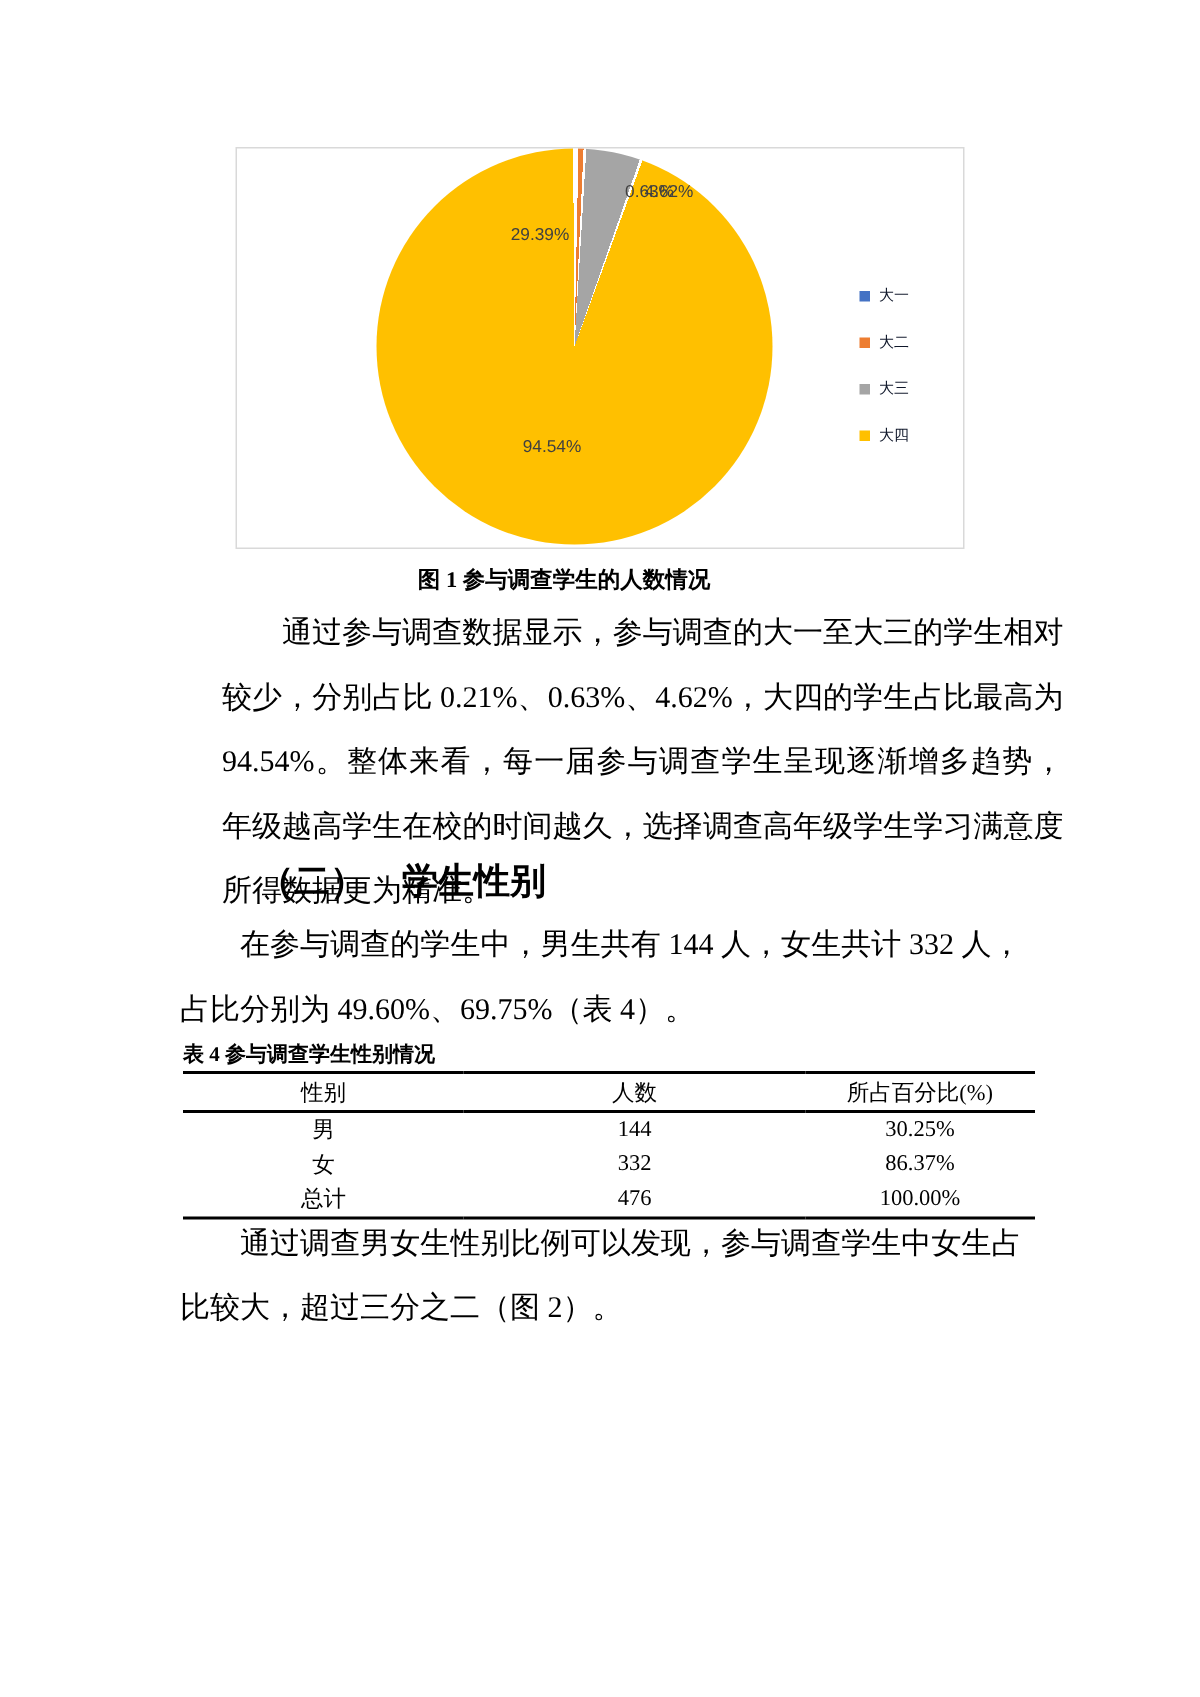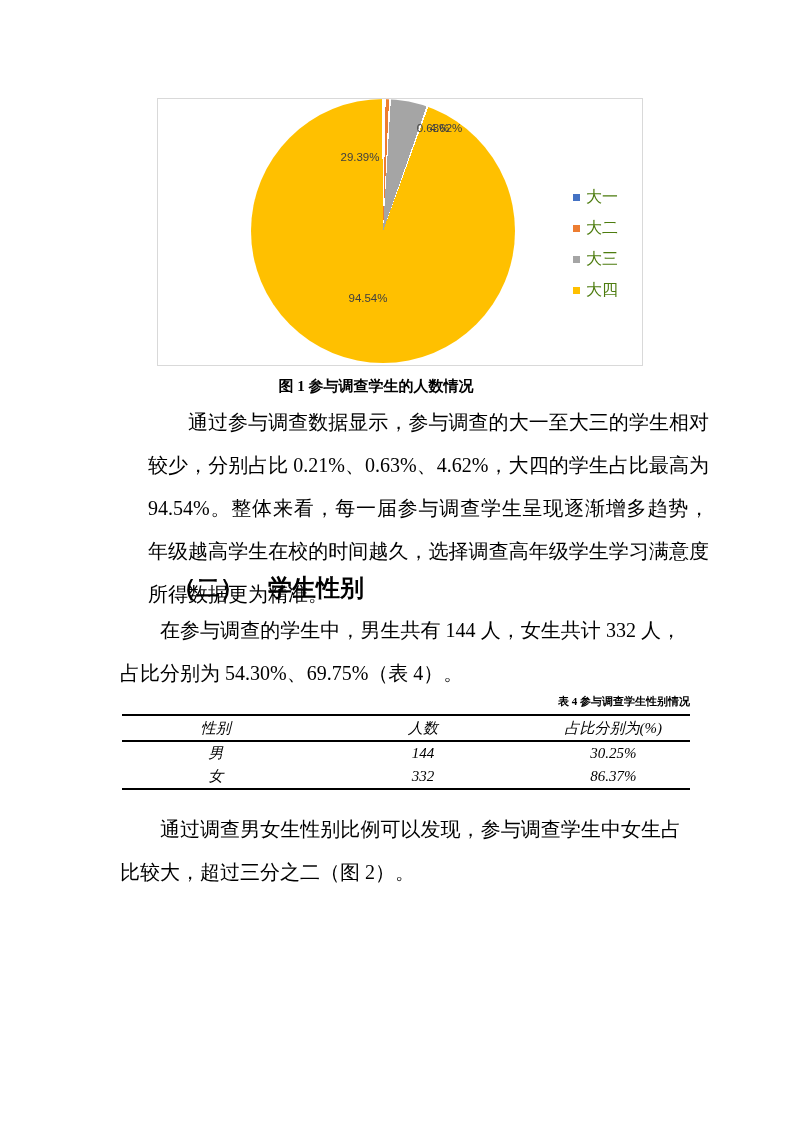--- a/index.html
+++ b/index.html
@@ -34,51 +34,51 @@
     display:flex;flex-direction:column;
   }
   .legend-item{
     display:flex;align-items:center;height:20px;margin-bottom:11px;
   }
   .legend-marker{
     width:7px;height:7px;margin-right:6px;flex:0 0 auto;
   }
   .legend-label{
     font-family:"Liberation Sans","DejaVu Sans",sans-serif;
-    font-size:16px;color:#4d7c0f;white-space:nowrap;
+    font-size:10px;color:#0f172a;white-space:nowrap;
   }
   
   .fig-caption{
     position:absolute;left:0;top:377px;width:752px;
     text-align:center;font-size:15px;font-weight:bold;
   }
   .tbl-caption{
     position:absolute;left:122px;top:694px;width:568px;
-    text-align:right;font-size:11px;font-weight:bold;
+    text-align:left;font-size:14px;font-weight:bold;
   }
   
   .para{
     position:absolute;left:120px;width:561px;
     font-size:20px;line-height:43px;
     text-align:justify;text-indent:2em;
   }
   .p1{top:401px;margin-left:28px;}
   .p2{top:609px;}
   .p3{top:808px;}
   .section-heading{
     position:absolute;left:172px;top:575px;
     font-size:24px;font-weight:bold;line-height:26px;
     font-family:"Liberation Sans","DejaVu Sans",sans-serif;
   }
   
   .data-table{
     position:absolute;left:122px;top:714px;width:568px;
     border-collapse:collapse;table-layout:fixed;
     font-size:15px;
-    border-top:2px solid #000;border-bottom:2px solid #000;font-style:italic;
+    border-top:2px solid #000;border-bottom:2px solid #000;
   }
   .data-table th,.data-table td{
     text-align:center;vertical-align:middle;
     padding:0;font-weight:normal;
   }
   .data-table thead th{height:24px;border-bottom:2px solid #000;}
   .data-table tbody td{height:23px;}
   .col1{width:33%;} .col2{width:40%;} .col3{width:27%;}
 </style>
 </head>
@@ -111,39 +111,44 @@
     </div>
   </div>
 </div>
 
 <div class="fig-caption">图 1 参与调查学生的人数情况</div>
 
 <div class="para p1">通过参与调查数据显示，参与调查的大一至大三的学生相对较少，分别占比 0.21%、0.63%、4.62%，大四的学生占比最高为 94.54%。整体来看，每一届参与调查学生呈现逐渐增多趋势，年级越高学生在校的时间越久，选择调查高年级学生学习满意度所得数据更为精准。</div>
 
 <div class="section-heading">（二）　学生性别</div>
 
-<div class="para p2">在参与调查的学生中，男生共有 144 人，女生共计 332 人，占比分别为 54.30%、69.75%（表 4）。</div>
+<div class="para p2">在参与调查的学生中，男生共有 144 人，女生共计 332 人，占比分别为 49.60%、69.75%（表 4）。</div>
 
 <div class="tbl-caption">表 4 参与调查学生性别情况</div>
 
 <table class="data-table">
   <thead>
     <tr>
       <th class="col1">性别</th>
       <th class="col2">人数</th>
-      <th class="col3">占比分别为(%)</th>
+      <th class="col3">所占百分比(%)</th>
     </tr>
   </thead>
   <tbody>
     <tr>
       <td>男</td>
       <td>144</td>
       <td>30.25%</td>
     </tr>
     <tr>
       <td>女</td>
       <td>332</td>
       <td>86.37%</td>
     </tr>
+    <tr>
+      <td>总计</td>
+      <td>476</td>
+      <td>100.00%</td>
+    </tr>
   </tbody>
 </table>
 
 <div class="para p3">通过调查男女生性别比例可以发现，参与调查学生中女生占比较大，超过三分之二（图 2）。</div>
 
 </body></html>

